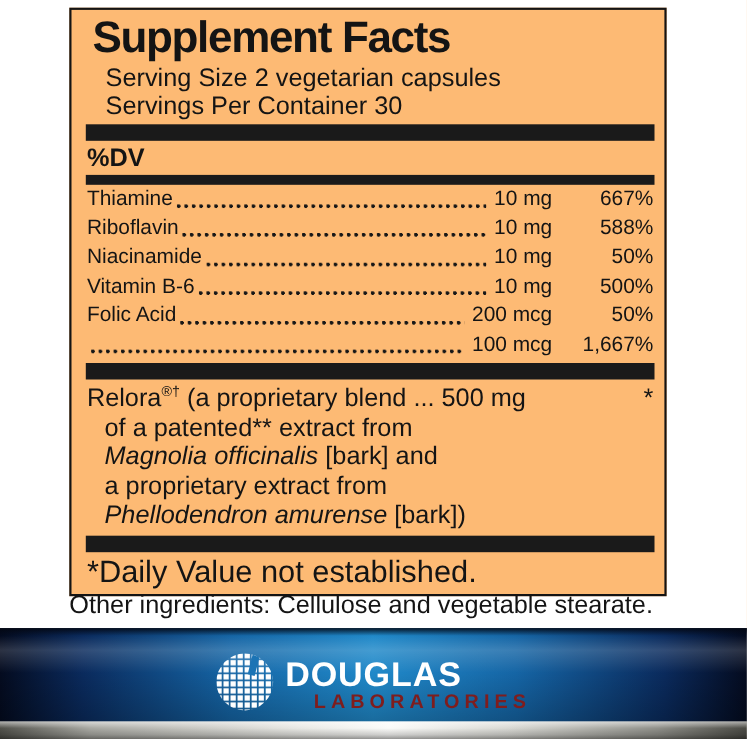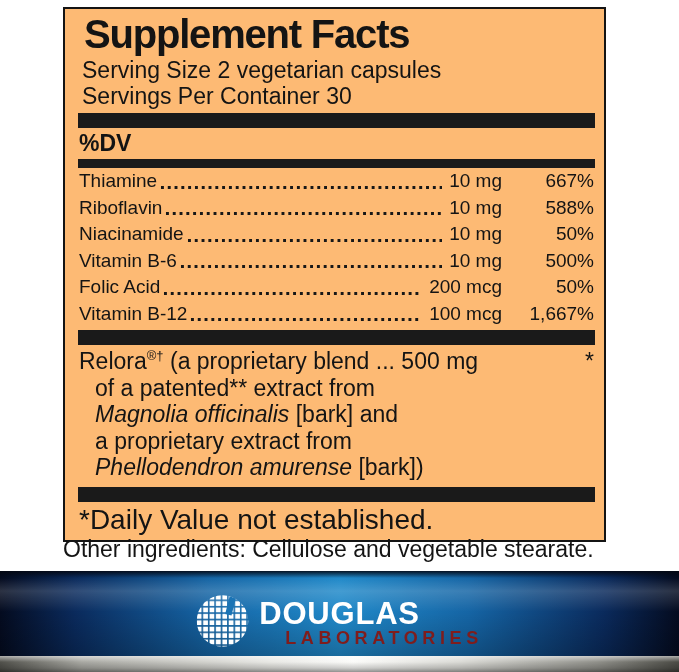--- a/index.html
+++ b/index.html
@@ -13,21 +13,21 @@
   .facts-box {
     position:absolute; left:63px; top:7px; width:543px;
     box-sizing:border-box; border:2.5px solid #141414;
     background:#fdba74; padding:3px 9px 0 13px;
   }
   .title {
     font-size:40px; font-weight:bold; letter-spacing:-1.2px;
     line-height:45px; margin-left:6px; white-space:nowrap;
   }
   .serving-line {
-    font-size:23px; line-height:26px; margin-left:4px; white-space:nowrap;
+    font-size:23px; line-height:26px; margin-left:18px; white-space:nowrap;
   }
   .bar { background:#1a1a1a; }
   .bar-thick { height:15px; margin-top:4px; }
   .bar-mid   { height:9px; }
   .bar-thick2{ height:15px; margin-top:3px; }
   .header-row {
     display:flex; justify-content:space-between; align-items:flex-end;
     font-weight:bold; font-size:23px; line-height:29px; padding:1px 1px;
   }
   .nutrient-row {
@@ -133,21 +133,20 @@
     <span class="n-amount">10 mg</span>
     <span class="n-dv">500%</span>
   </div>
   <div class="nutrient-row">
     <span class="n-name">Folic Acid</span>
     <span class="leader"></span>
     <span class="n-amount">200 mcg</span>
     <span class="n-dv">50%</span>
   </div>
   <div class="nutrient-row">
-    <span class="n-name">Vitamin B-12</span>
     <span class="leader"></span>
     <span class="n-amount">100 mcg</span>
     <span class="n-dv">1,667%</span>
   </div>
 
   <div class="bar bar-thick2"></div>
 
   <div class="blend">
     <div class="blend-line1">
       <span><span>Relora</span><sup>®†</sup><span> (a proprietary blend ... 500 mg</span></span>

